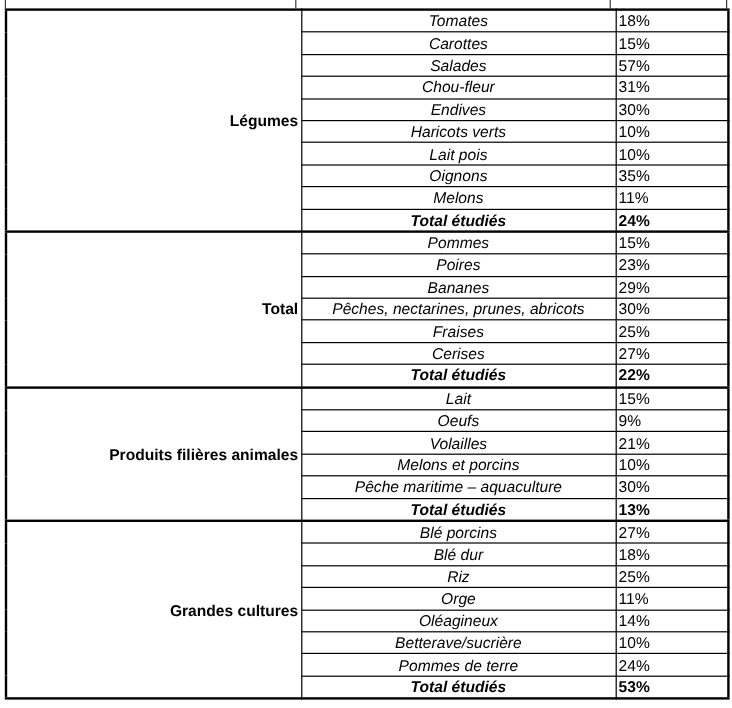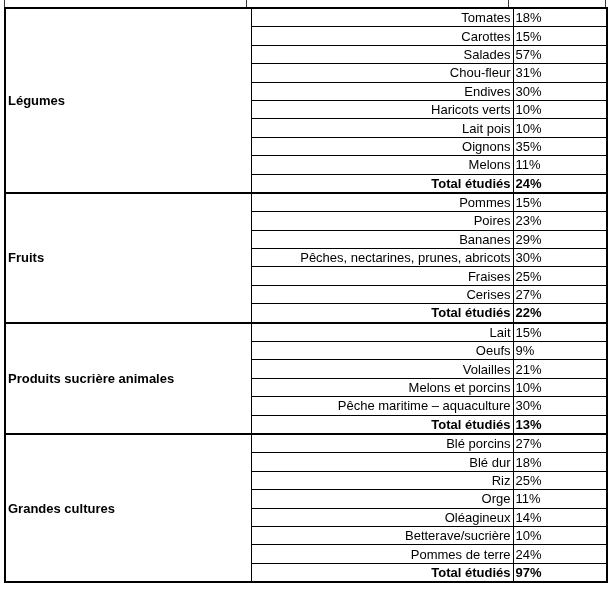--- a/index.html
+++ b/index.html
@@ -45,26 +45,27 @@
     border: 1px solid #000;
     height: 17.4px;
     font-size: 13px;
     line-height: 1;
     padding: 0 2px;
     vertical-align: middle;
     white-space: nowrap;
     overflow: hidden;
   }
   td.cat {
-    text-align: left;
+    text-align: right;
     font-weight: bold;
   }
   td.item {
-    text-align: right;
+    text-align: center;
     padding-left: 4px;
+    font-style: italic;
   }
   td.val {
     text-align: left;
   }
   tr.total td {
     font-weight: bold;
   }
 </style>
 </head>
 <body>
@@ -120,21 +121,21 @@
         <td class="item">Melons</td>
         <td class="val">11%</td>
       </tr>
       <tr class="total">
         <td class="item">Total étudiés</td>
         <td class="val">24%</td>
       </tr>
     </tbody>
     <tbody class="section">
       <tr>
-        <td class="cat" rowspan="7">Fruits</td>
+        <td class="cat" rowspan="7">Total</td>
         <td class="item">Pommes</td>
         <td class="val">15%</td>
       </tr>
       <tr>
         <td class="item">Poires</td>
         <td class="val">23%</td>
       </tr>
       <tr>
         <td class="item">Bananes</td>
         <td class="val">29%</td>
@@ -151,21 +152,21 @@
         <td class="item">Cerises</td>
         <td class="val">27%</td>
       </tr>
       <tr class="total">
         <td class="item">Total étudiés</td>
         <td class="val">22%</td>
       </tr>
     </tbody>
     <tbody class="section">
       <tr>
-        <td class="cat" rowspan="6">Produits sucrière animales</td>
+        <td class="cat" rowspan="6">Produits filières animales</td>
         <td class="item">Lait</td>
         <td class="val">15%</td>
       </tr>
       <tr>
         <td class="item">Oeufs</td>
         <td class="val">9%</td>
       </tr>
       <tr>
         <td class="item">Volailles</td>
         <td class="val">21%</td>
@@ -208,16 +209,16 @@
       <tr>
         <td class="item">Betterave/sucrière</td>
         <td class="val">10%</td>
       </tr>
       <tr>
         <td class="item">Pommes de terre</td>
         <td class="val">24%</td>
       </tr>
       <tr class="total">
         <td class="item">Total étudiés</td>
-        <td class="val">97%</td>
+        <td class="val">53%</td>
       </tr>
     </tbody>
   </table>
 
 </body></html>

